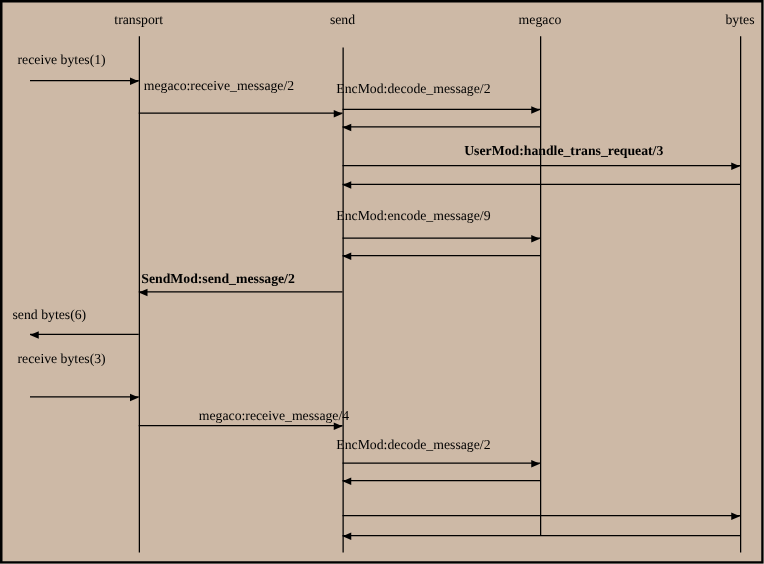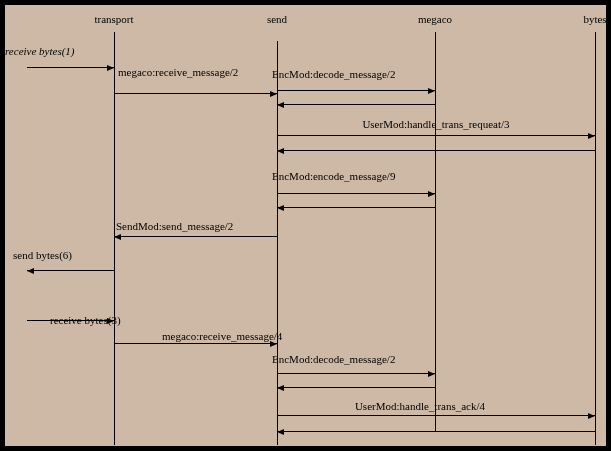--- a/index.html
+++ b/index.html
@@ -5,21 +5,21 @@
   html, body {
     margin: 0;
     padding: 0;
     background: #ffffff;
   }
   #canvas {
     position: relative;
     width: 611px;
     height: 451px;
     background: #cdb9a6;
-    border: 5px solid #000000;
+    border: 2px solid #000000;
     box-sizing: border-box;
     overflow: hidden;
     font-family: "Liberation Serif", "DejaVu Serif", serif;
   }
   .lifeline-head {
     position: absolute;
     font-size: 11px;
     color: #000000;
     white-space: nowrap;
     transform: translateX(-50%);
@@ -66,54 +66,53 @@
     <div class="lifeline-head" style="left: 109px; top: 9px;">transport</div>
     <div class="lifeline-bar" style="left: 109px; top: 27px; height: 413px;"></div>
     <div class="lifeline-head" style="left: 272px; top: 9px;">send</div>
     <div class="lifeline-bar" style="left: 272px; top: 36px; height: 404px;"></div>
     <div class="lifeline-head" style="left: 430px; top: 9px;">megaco</div>
     <div class="lifeline-bar" style="left: 430px; top: 27px; height: 399px;"></div>
     <div class="lifeline-head" style="left: 590px; top: 9px;">bytes</div>
     <div class="lifeline-bar" style="left: 590px; top: 27px; height: 413px;"></div>
     <div class="arrow-line" style="left: 22px; top: 62px; width: 87px;"></div>
     <div class="arrow-head right" style="top: 59.5px; left: 102px;"></div>
-    <div class="msg-label" style="left: 0; top: 41px; font-style: italic;">receive bytes(1)</div>
+    <div class="msg-label" style="left: 12px; top: 41px;">receive bytes(1)</div>
     <div class="arrow-line" style="left: 109px; top: 88px; width: 163px;"></div>
     <div class="arrow-head right" style="top: 85.5px; left: 265px;"></div>
     <div class="msg-label" style="left: 113px; top: 62px;">megaco:receive_message/2</div>
     <div class="arrow-line" style="left: 272px; top: 85px; width: 158px;"></div>
     <div class="arrow-head right" style="top: 82.5px; left: 423px;"></div>
     <div class="msg-label" style="left: 267px; top: 64px;">EncMod:decode_message/2</div>
     <div class="arrow-line" style="left: 272px; top: 99px; width: 158px;"></div>
     <div class="arrow-head left" style="top: 96.5px; left: 272px;"></div>
     <div class="arrow-line" style="left: 272px; top: 130px; width: 318px;"></div>
     <div class="arrow-head right" style="top: 127.5px; left: 583px;"></div>
-    <div class="msg-label center" style="left: 431px; top: 114px;">UserMod:handle_trans_requeat/3</div>
+    <div class="msg-label center" style="left: 449px; top: 114px; font-weight: bold;">UserMod:handle_trans_requeat/3</div>
     <div class="arrow-line" style="left: 272px; top: 145px; width: 318px;"></div>
     <div class="arrow-head left" style="top: 142.5px; left: 272px;"></div>
     <div class="arrow-line" style="left: 272px; top: 188px; width: 158px;"></div>
     <div class="arrow-head right" style="top: 185.5px; left: 423px;"></div>
     <div class="msg-label" style="left: 267px; top: 166px;">EncMod:encode_message/9</div>
     <div class="arrow-line" style="left: 272px; top: 202px; width: 158px;"></div>
     <div class="arrow-head left" style="top: 199.5px; left: 272px;"></div>
     <div class="arrow-line" style="left: 109px; top: 231px; width: 163px;"></div>
     <div class="arrow-head left" style="top: 228.5px; left: 109px;"></div>
-    <div class="msg-label" style="left: 111px; top: 216px;">SendMod:send_message/2</div>
+    <div class="msg-label" style="left: 111px; top: 216px; font-weight: bold;">SendMod:send_message/2</div>
     <div class="arrow-line" style="left: 22px; top: 265px; width: 87px;"></div>
     <div class="arrow-head left" style="top: 262.5px; left: 22px;"></div>
     <div class="msg-label" style="left: 8px; top: 245px;">send bytes(6)</div>
     <div class="arrow-line" style="left: 22px; top: 315px; width: 87px;"></div>
     <div class="arrow-head right" style="top: 312.5px; left: 102px;"></div>
-    <div class="msg-label" style="left: 12px; top: 310px; margin-left: 33px;">receive bytes(3)</div>
+    <div class="msg-label" style="left: 12px; top: 280px;">receive bytes(3)</div>
     <div class="arrow-line" style="left: 109px; top: 338px; width: 163px;"></div>
     <div class="arrow-head right" style="top: 335.5px; left: 265px;"></div>
     <div class="msg-label" style="left: 113px; top: 326px; margin-left: 44px;">megaco:receive_message/4</div>
     <div class="arrow-line" style="left: 272px; top: 368px; width: 158px;"></div>
     <div class="arrow-head right" style="top: 365.5px; left: 423px;"></div>
     <div class="msg-label" style="left: 267px; top: 349px;">EncMod:decode_message/2</div>
     <div class="arrow-line" style="left: 272px; top: 382px; width: 158px;"></div>
     <div class="arrow-head left" style="top: 379.5px; left: 272px;"></div>
     <div class="arrow-line" style="left: 272px; top: 410px; width: 318px;"></div>
     <div class="arrow-head right" style="top: 407.5px; left: 583px;"></div>
-    <div class="msg-label center" style="left: 415px; top: 396px;">UserMod:handle_trans_ack/4</div>
     <div class="arrow-line" style="left: 272px; top: 426px; width: 318px;"></div>
     <div class="arrow-head left" style="top: 423.5px; left: 272px;"></div>
   </div>
 
 </body></html>

